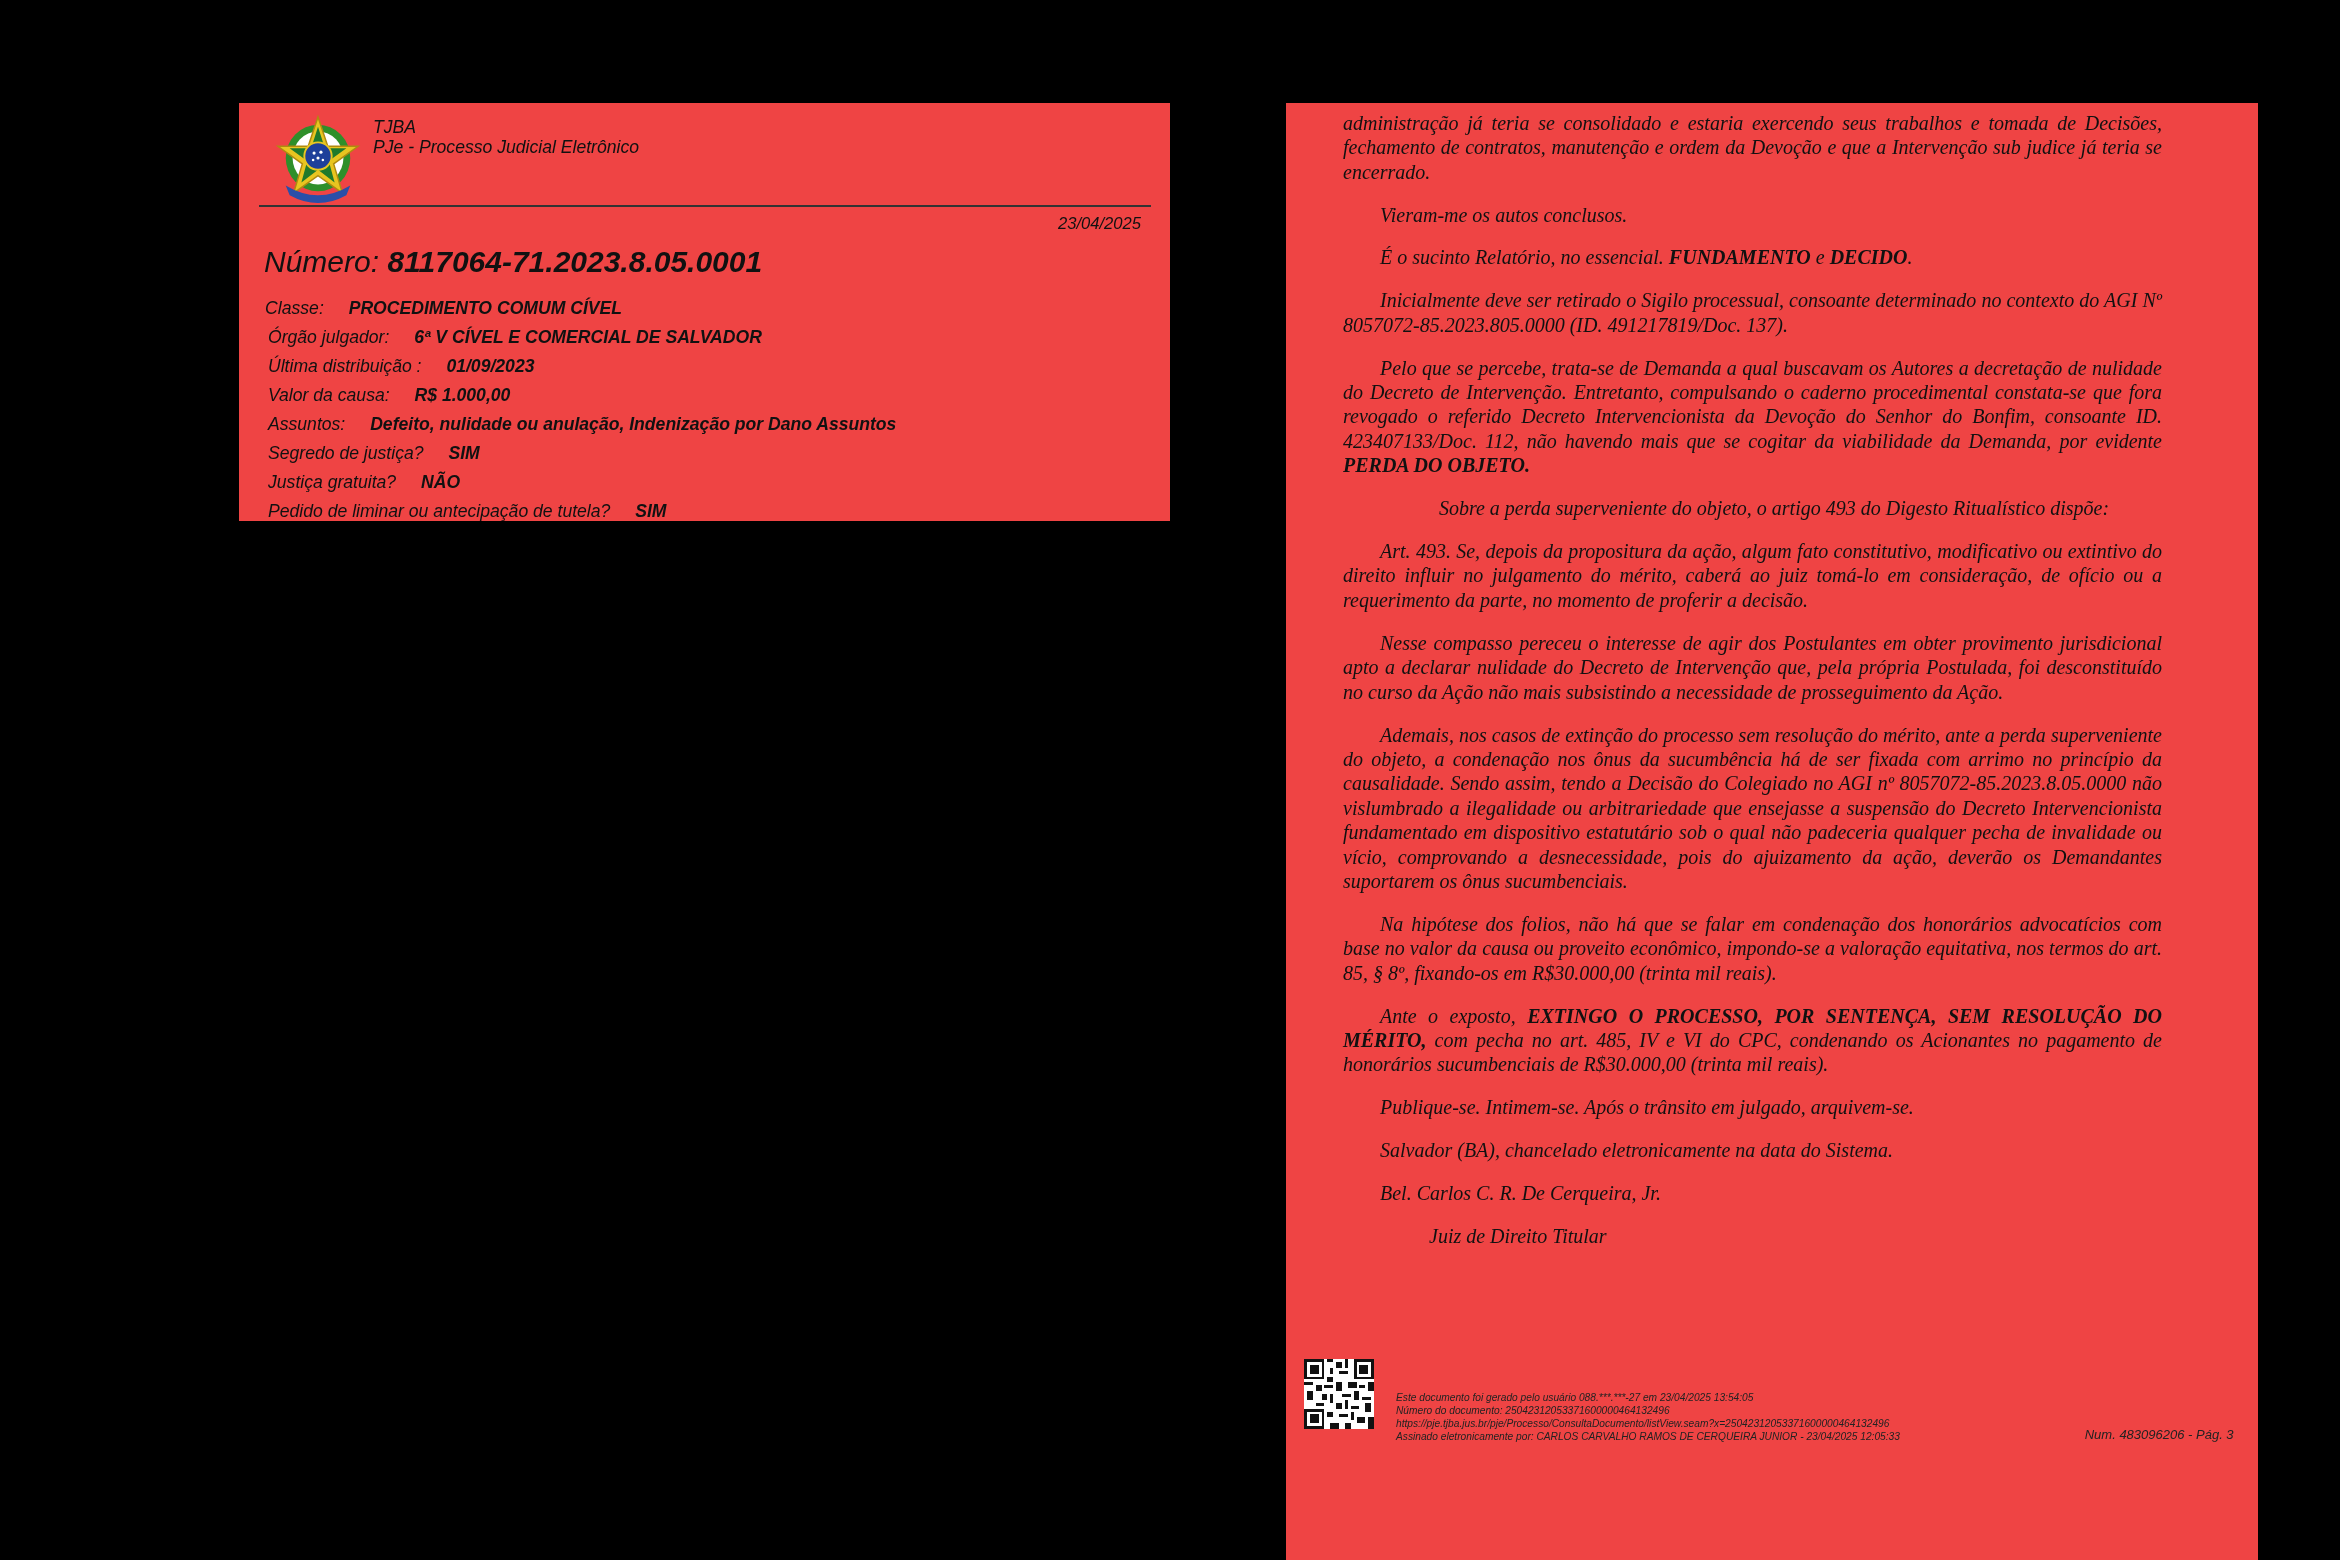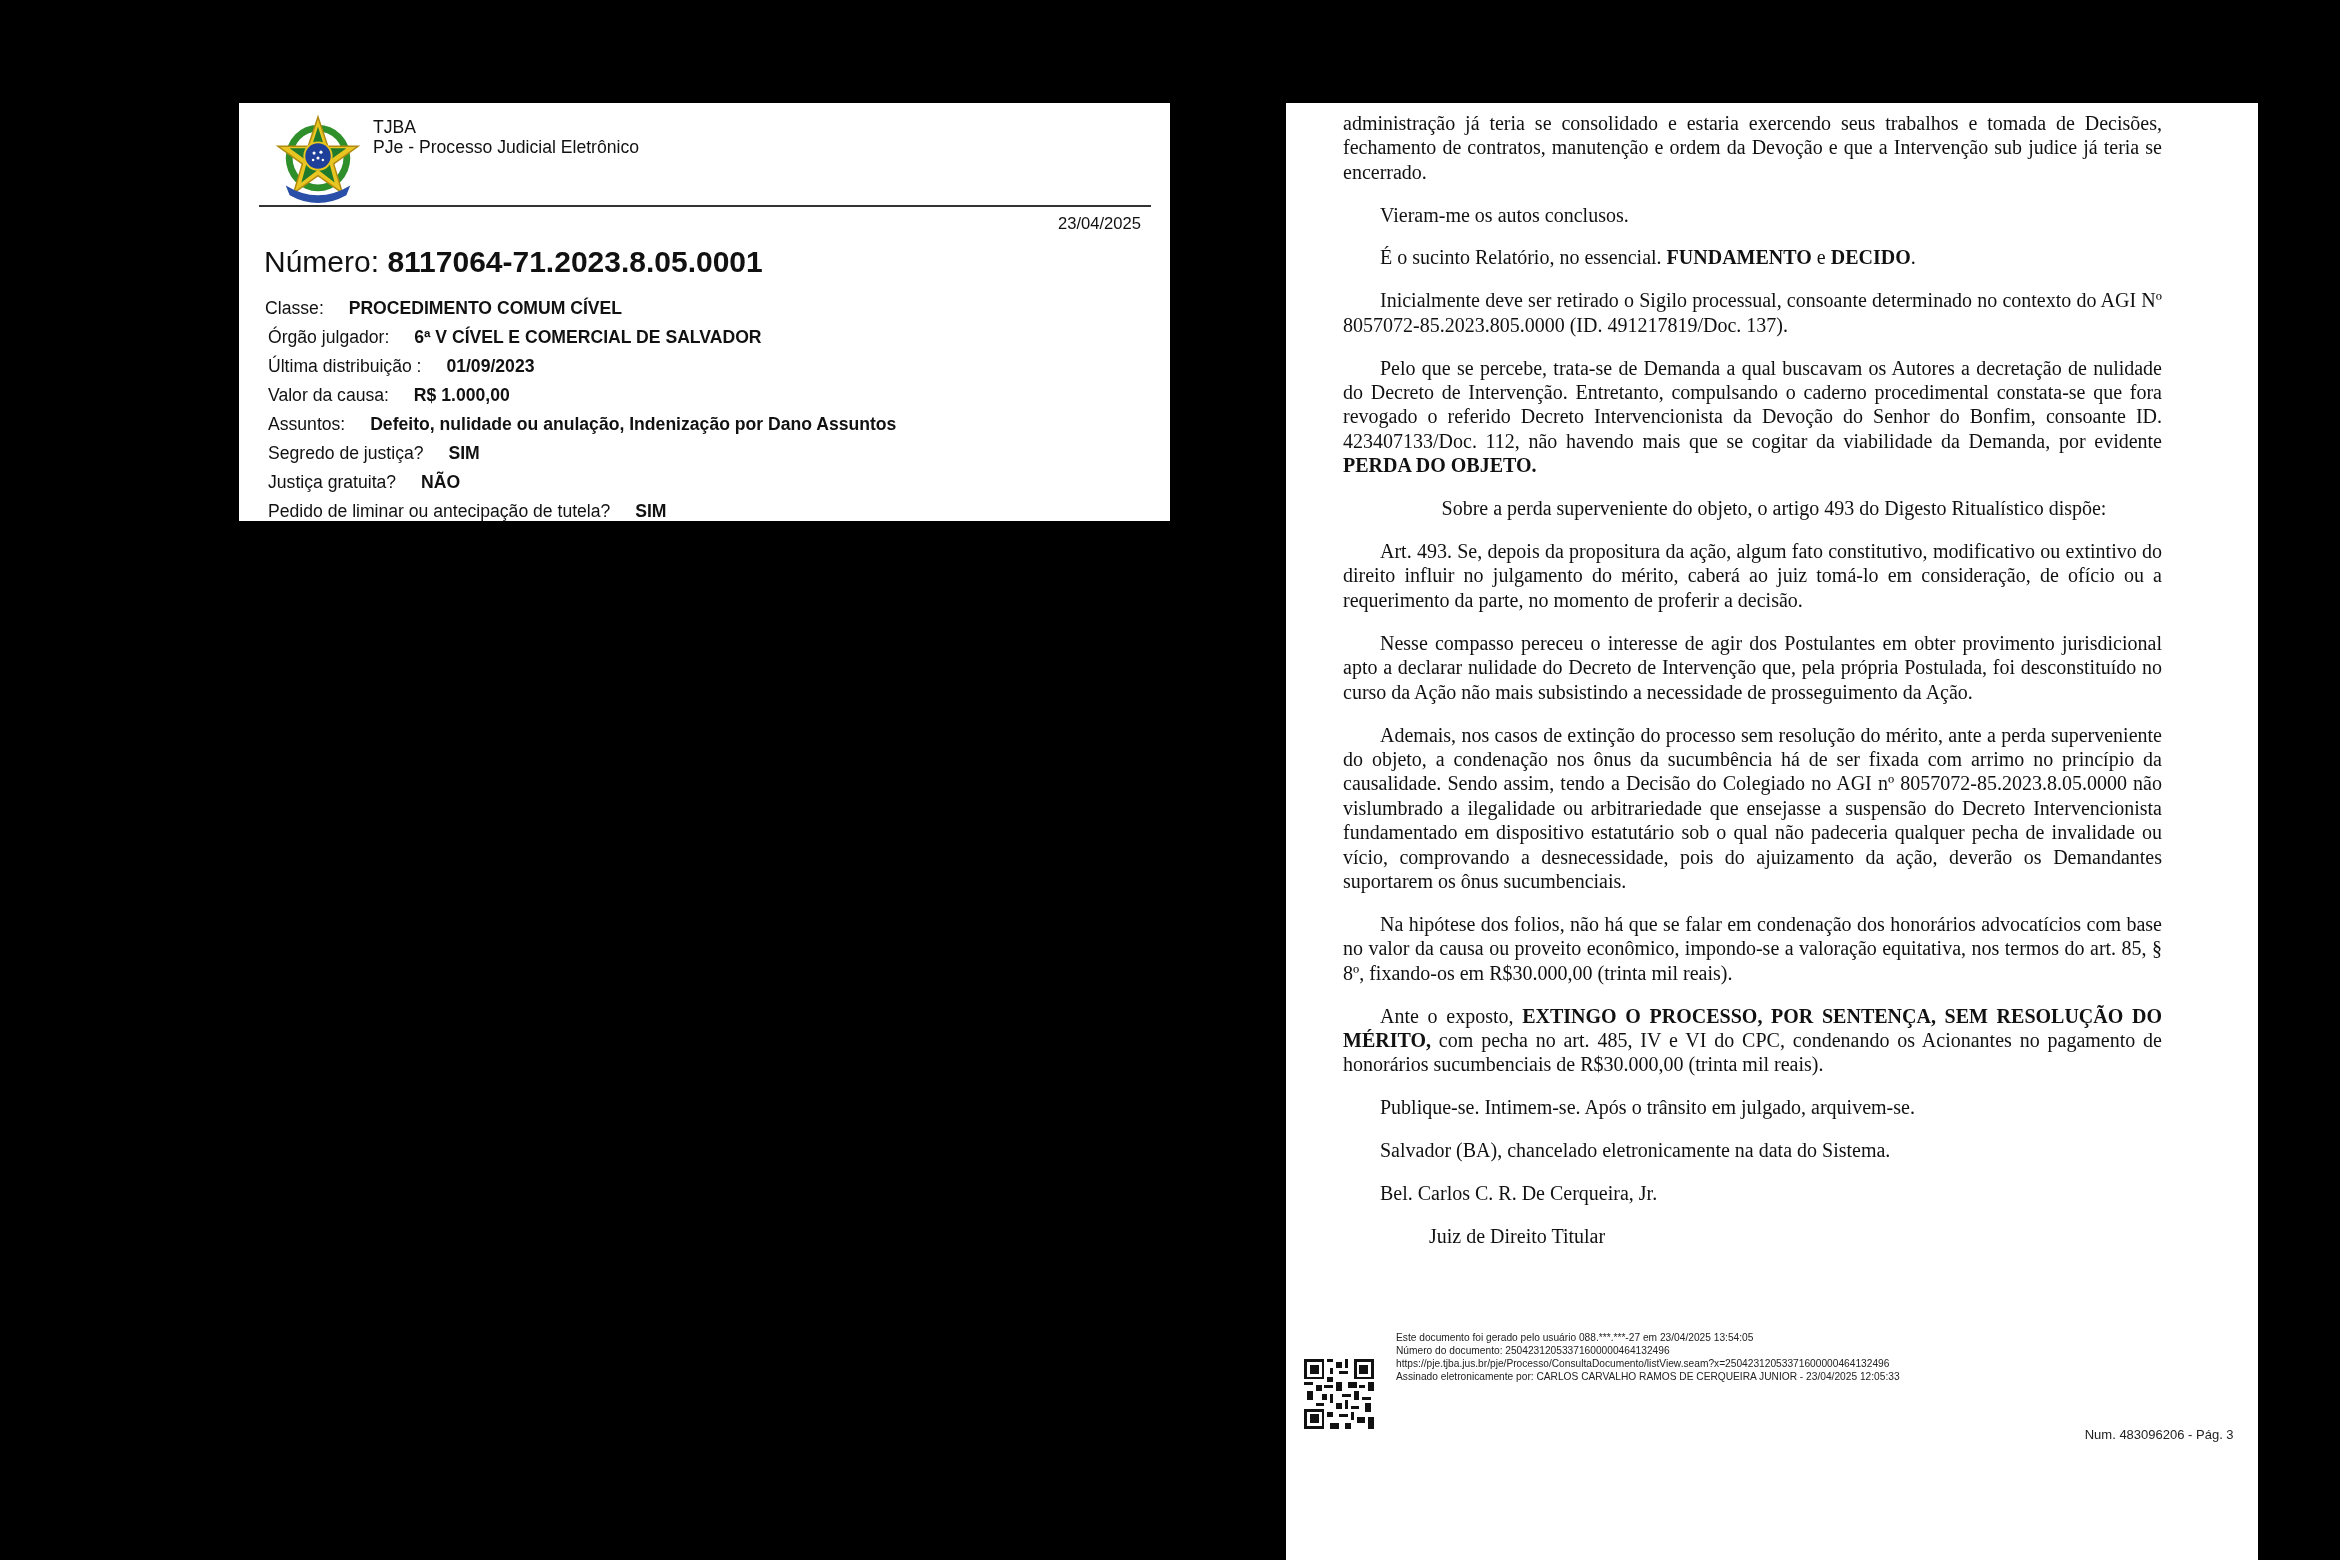--- a/index.html
+++ b/index.html
@@ -1,20 +1,20 @@
 <!DOCTYPE html>
 <html><head>
   <meta charset="utf-8">
   <style>
     html, body { margin:0; padding:0; }
     body {
       width:2341px; height:1560px; background:#000; position:relative; overflow:hidden;
       font-family:"Liberation Sans", sans-serif; color:#111;
     }
-    .page { position:absolute; background:#ffffff; }
+    .page { position:absolute; background:#ef4444;font-style:italic; }
     
     #left-page { left:239px; top:103px; width:931px; height:418px; }
     .lp-logo { position:absolute; left:35px; top:5.9px; width:88px; height:98px; }
     .lp-org { position:absolute; left:134px; top:13.7px; font-size:17.6px; line-height:20.5px; }
     .lp-rule { position:absolute; left:19.5px; right:19.5px; top:102px; height:2px; background:#333; }
     .lp-date { position:absolute; right:29px; top:111px; font-size:16.6px; }
     .lp-number { position:absolute; left:25px; top:142px; font-size:30px; }
     .lp-number b { font-weight:bold; }
     .lp-fields { position:absolute; left:29px; top:191px; font-size:17.6px; line-height:29px; }
     .lp-fields .row { white-space:nowrap; }
@@ -28,21 +28,21 @@
       font-family:"Liberation Serif", serif; font-size:20px; line-height:24.4px; color:#111;
     }
     .rp-body p { margin:0 0 18.5px 0; text-align:justify; text-indent:37px; }
     .rp-body p.noindent { text-indent:0; }
     .rp-body p.center { text-align:center; text-indent:43px; }
     .rp-body p.sig { text-indent:37px; margin-bottom:18.5px; }
     .rp-body p.title { text-indent:86px; }
     .rp-body b { font-weight:bold; }
     .rp-qr { position:absolute; left:17.6px; top:1256px; width:70px; height:70px; }
     .rp-footer {
-      position:absolute; left:110px; top:1228px; font-size:10.2px; line-height:13px; color:#222;
+      position:absolute; left:110px; top:1288px; font-size:10.2px; line-height:13px; color:#222;
       white-space:nowrap;
     }
     .rp-pagenum { position:absolute; right:24.4px; top:1324px; font-size:13px; color:#222; }
   </style>
 </head>
 <body>
 
 <div class="page" id="left-page">
   <div class="lp-logo">
     <svg width="88" height="98" viewBox="0 0 90 100">

